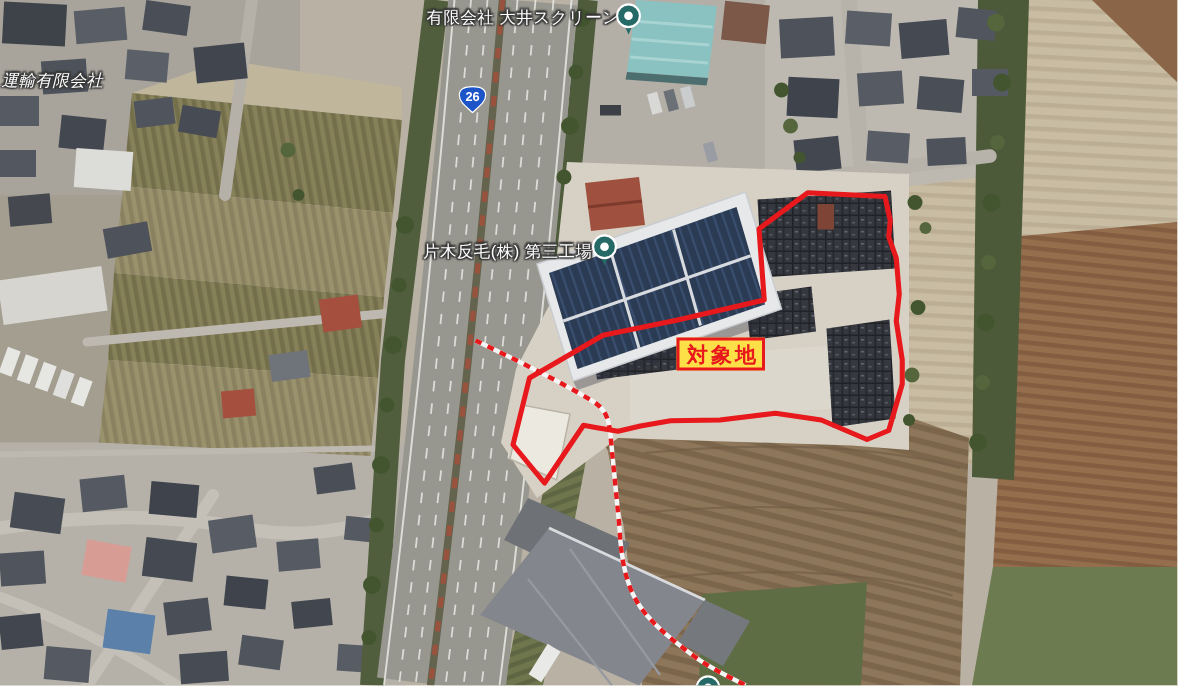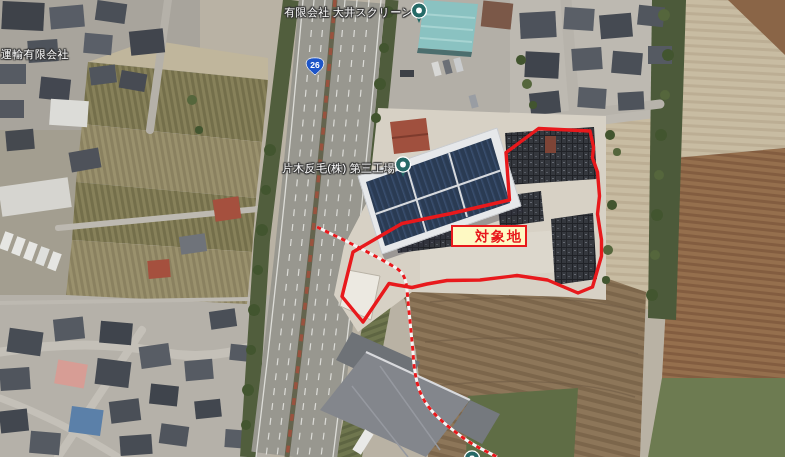--- a/index.html
+++ b/index.html
@@ -13,23 +13,23 @@
   .maplabel{
     position:absolute;color:#ffffff;font-size:11px;letter-spacing:.3px;white-space:nowrap;
     pointer-events:auto;cursor:pointer;line-height:13px;
     text-shadow:-1px 0 1px #383838,1px 0 1px #383838,0 -1px 1px #383838,0 1px 1px #383838,
                 -1px -1px 1px #383838,1px 1px 1px #383838,-1px 1px 1px #383838,1px -1px 1px #383838;
   }
   .label-right{text-align:right;}
   .pin{position:absolute;width:22px;height:25px;transform:translate(-50%,-52%);pointer-events:auto;cursor:pointer;}
   .shield{position:absolute;left:305px;top:57px;width:20px;height:19px;}
   .target-box{
-    position:absolute;left:451px;top:225px;background:#fef9c3;
+    position:absolute;left:451px;top:225px;background:#fde047;
     border:2px solid #e8191c;color:#e8191c;font-weight:bold;font-size:14px;
-    letter-spacing:2px;line-height:16px;padding:1px 2px 1px 22px;white-space:nowrap;
+    letter-spacing:2px;line-height:16px;padding:1px 2px 1px 5px;white-space:nowrap;
   }
 </style>
 </head>
 <body>
 
 <div class="map">
 
   <svg class="bg" width="785" height="457" viewBox="0 0 785 457">
     <defs>
       <pattern id="rowsA" width="6" height="6" patternUnits="userSpaceOnUse" patternTransform="rotate(-10)">
@@ -298,21 +298,21 @@
     </svg>
   </div>
 
   <div class="pin" style="left:472px;top:462px;">
     <svg width="22" height="25" viewBox="0 0 22 25">
       <circle cx="11" cy="9.5" r="7.6" fill="#266a67" stroke="#ffffff" stroke-width="1.4"></circle>
       <circle cx="11" cy="9.5" r="2.9" fill="#ffffff"></circle>
     </svg>
   </div>
 
-  <div class="maplabel" style="left:1px;top:48px;">運輸有限会社</div>
+  <div class="maplabel" style="left:1px;top:48px;font-style:italic;">運輸有限会社</div>
 
   <div class="shield">
     <svg width="20" height="19" viewBox="0 0 20 19">
       <path d="M10,18 C6,14.2 1.2,11.2 1.2,6.4 C1.2,2.2 5,0.8 10,0.8 C15,0.8 18.8,2.2 18.8,6.4 C18.8,11.2 14,14.2 10,18 Z" fill="#1d55c8" stroke="#ffffff" stroke-width="0.8"></path>
       <text x="10" y="10.5" text-anchor="middle" font-size="8.5" font-weight="bold" fill="#ffffff" font-family="Liberation Sans, sans-serif">26</text>
     </svg>
   </div>
 
   <div class="target-box">対象地</div>
 

